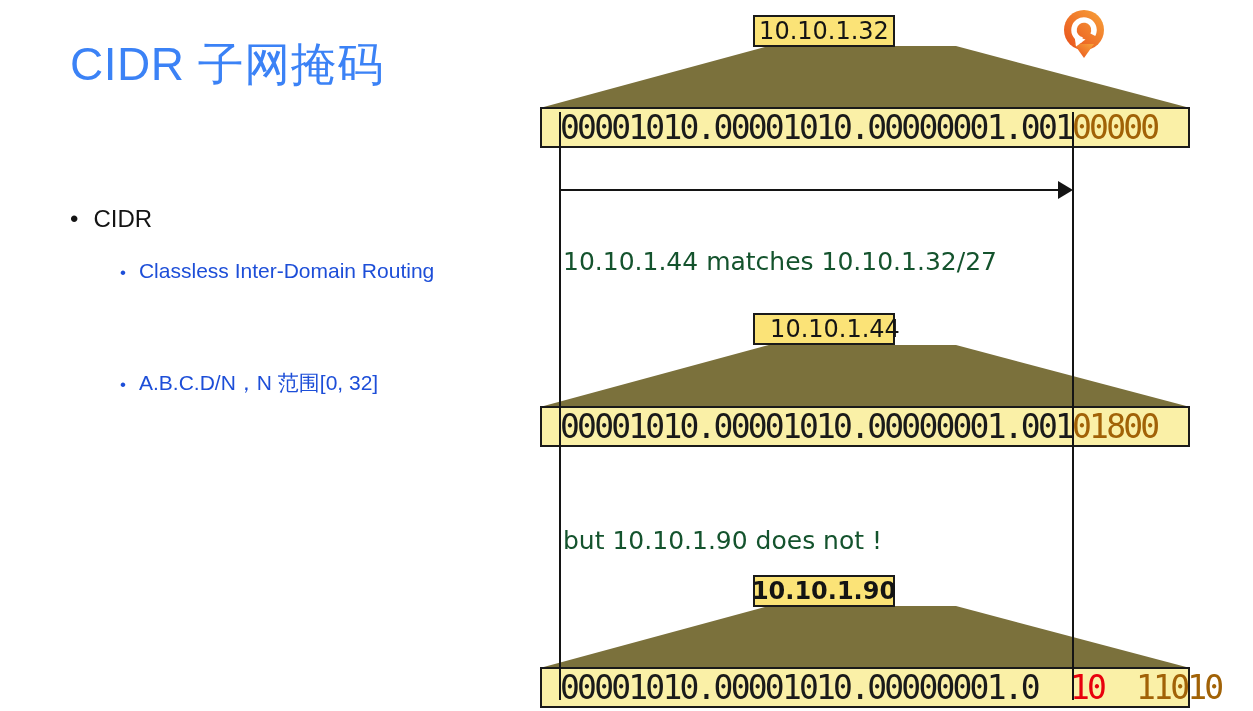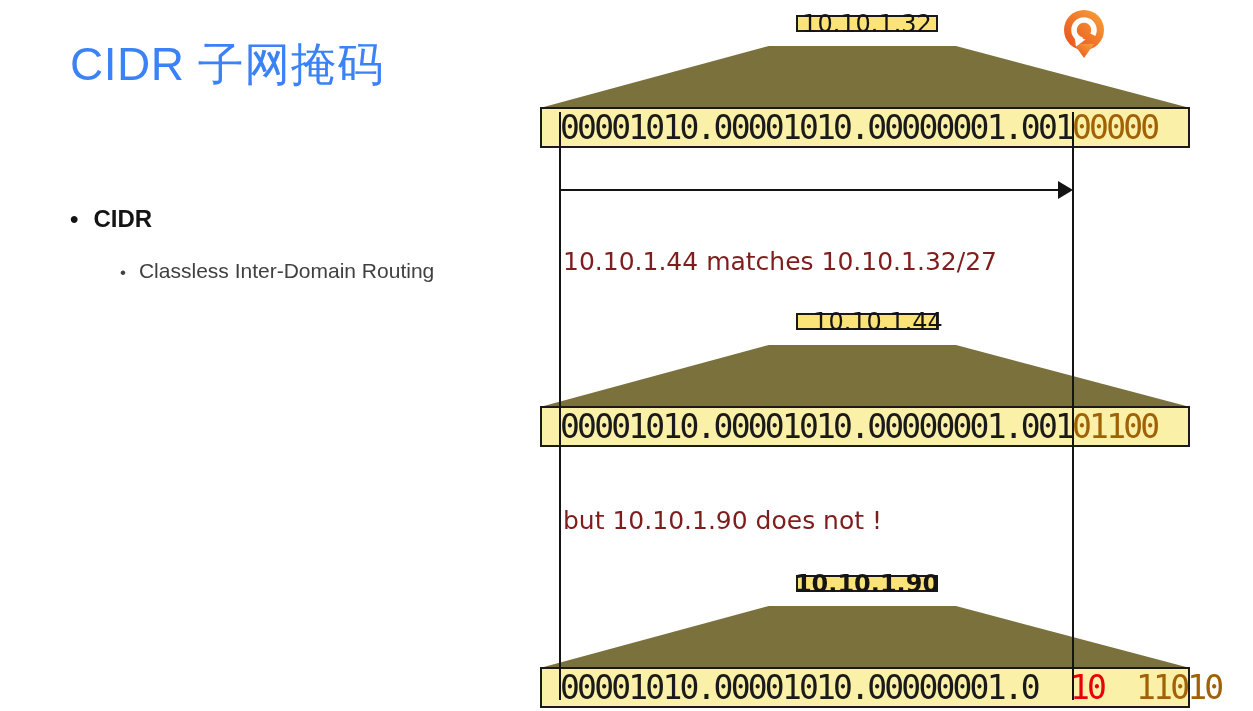--- a/index.html
+++ b/index.html
@@ -7,44 +7,44 @@
     position:relative;width:1253px;height:711px;background:#ffffff;
     overflow:hidden;font-family:"Liberation Sans",sans-serif;
   }
   
   .title{
     position:absolute;left:70px;top:34px;margin:0;
     font-size:46px;font-weight:300;color:#3b82f6;letter-spacing:.5px;
   }
   .bullet{position:absolute;color:#141414;white-space:nowrap;}
   .bullet::before{content:"•";margin-right:15px;}
-  .b-main{font-size:24px;font-weight:700;text-align:right;}
-  .b-sub{font-size:21px;font-weight:300;color:#404040;}
+  .b-main{font-size:24px;font-weight:400;text-align:right;}
+  .b-sub{font-size:21px;font-weight:300;color:#1d4ed8;}
   .b-sub::before{font-size:17px;margin-right:13px;}
   .pos-cidr{left:70px;top:205px;}
   .pos-cidr-sub{left:120px;top:259px;}
   .pos-repr{left:70px;top:317px;}
   .pos-repr-sub{left:120px;top:369px;}
   
   .logo{position:absolute;left:1062px;top:9px;display:flex;align-items:center;}
   .logo-text{font-size:30px;font-weight:bold;color:#666a6d;letter-spacing:2px;margin-left:7px;}
   
   .vline{position:absolute;top:112px;height:588px;width:2px;background:#141414;z-index:6;}
   .vline-left{left:559px;}
   .vline-right{left:1072px;}
   .arrow-line{position:absolute;left:561px;top:189px;width:500px;height:2px;background:#141414;z-index:4;}
   .arrow-head{position:absolute;left:1058px;top:181px;width:0;height:0;
     border-left:15px solid #141414;border-top:9px solid transparent;border-bottom:9px solid transparent;z-index:4;}
   .arrow-label{position:absolute;left:561px;top:160px;width:490px;text-align:center;
     font-family:"DejaVu Sans",sans-serif;font-size:24px;color:#141414;z-index:4;}
-  .note{position:absolute;left:563px;font-family:"DejaVu Sans",sans-serif;font-size:25px;color:#7f1d1d;z-index:7;white-space:nowrap;}
+  .note{position:absolute;left:563px;font-family:"DejaVu Sans",sans-serif;font-size:25px;color:#14532d;z-index:7;white-space:nowrap;}
   .note-matches{top:247px;}
-  .note-not{top:506px;}
+  .note-not{top:526px;}
   .labelbox{
-    position:absolute;left:796px;width:142px;height:17px;box-sizing:border-box;
+    position:absolute;left:753px;width:142px;height:32px;box-sizing:border-box;
     background:#FBE377;border:2px solid #1a1a1a;display:flex;align-items:center;justify-content:center;
     font-family:"DejaVu Sans",sans-serif;font-size:24px;color:#141414;z-index:3;
   }
   .trap{
     position:absolute;left:540px;width:650px;height:62px;background:#7B713C;
     clip-path:polygon(35.2% 0,64% 0,100% 100%,0 100%);z-index:1;
   }
   .strip{
     position:absolute;left:540px;width:650px;height:41px;box-sizing:border-box;
     background:#FAF0A7;border:2px solid #1a1a1a;display:flex;align-items:center;
@@ -59,20 +59,21 @@
 </style>
 </head>
 <body>
 
 <div class="slide">
 
   <h1 class="title">CIDR 子网掩码</h1>
 
   <div class="bullet b-main pos-cidr"><span>CIDR</span></div>
   <div class="bullet b-sub pos-cidr-sub"><span>Classless Inter-Domain Routing</span></div>
+  <div class="bullet b-sub pos-repr-sub"><span>A.B.C.D/N，N 范围[0, 32]</span></div>
 
   <div class="logo">
     <span>
       <svg width="44" height="50" viewBox="0 0 44 50">
         <defs>
           <linearGradient id="og" x1="0" y1="1" x2="1" y2="0">
             <stop offset="0" stop-color="#E84E1B"></stop>
             <stop offset="1" stop-color="#F8A33A"></stop>
           </linearGradient>
         </defs>
@@ -92,19 +93,19 @@
 
   <div class="note note-matches">10.10.1.44 matches 10.10.1.32/27</div>
   <div class="note note-not">but 10.10.1.90 does not !</div>
 
   <div class="labelbox lb1">10.10.1.32</div>
   <div class="trap tp1"></div>
   <div class="strip st1"><span>00001010.00001010.00000001.001</span><span class="bits-red"></span><span class="bits-muted">00000</span></div>
 
   <div class="labelbox lb2">10.10.1.44</div>
   <div class="trap tp2"></div>
-  <div class="strip st2"><span>00001010.00001010.00000001.001</span><span class="bits-red"></span><span class="bits-muted">01100</span></div>
+  <div class="strip st2"><span>00001010.00001010.00000001.001</span><span class="bits-red"></span><span class="bits-muted">01800</span></div>
 
   <div class="labelbox lb3">10.10.1.90</div>
   <div class="trap tp3"></div>
   <div class="strip st3"><span>00001010.00001010.00000001.0</span><span class="bits-red">10</span><span class="bits-muted">11010</span></div>
 
 </div>
 
 </body></html>

